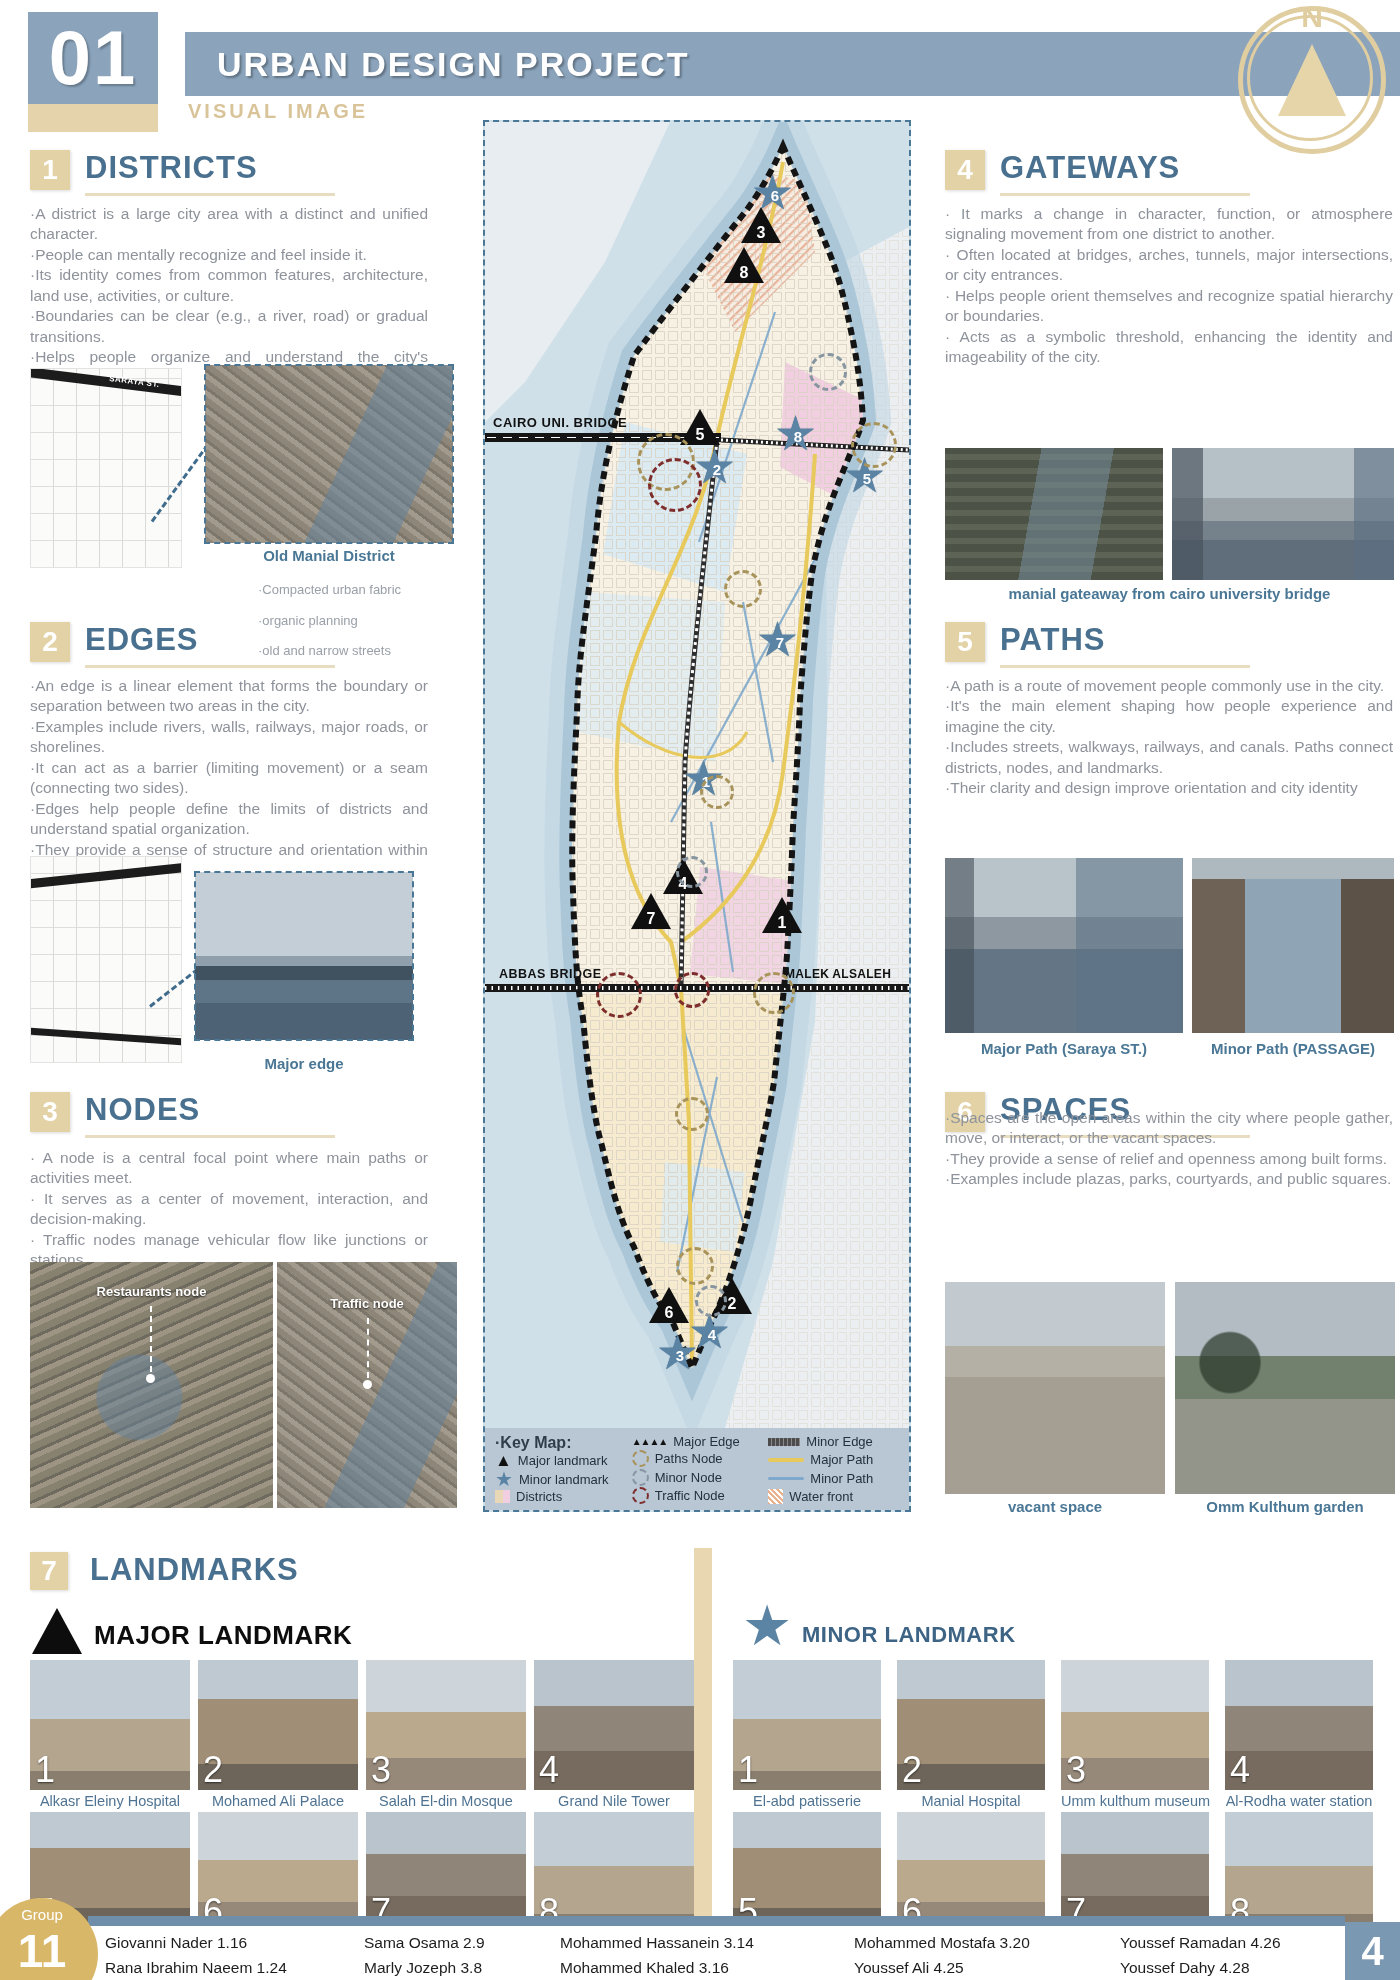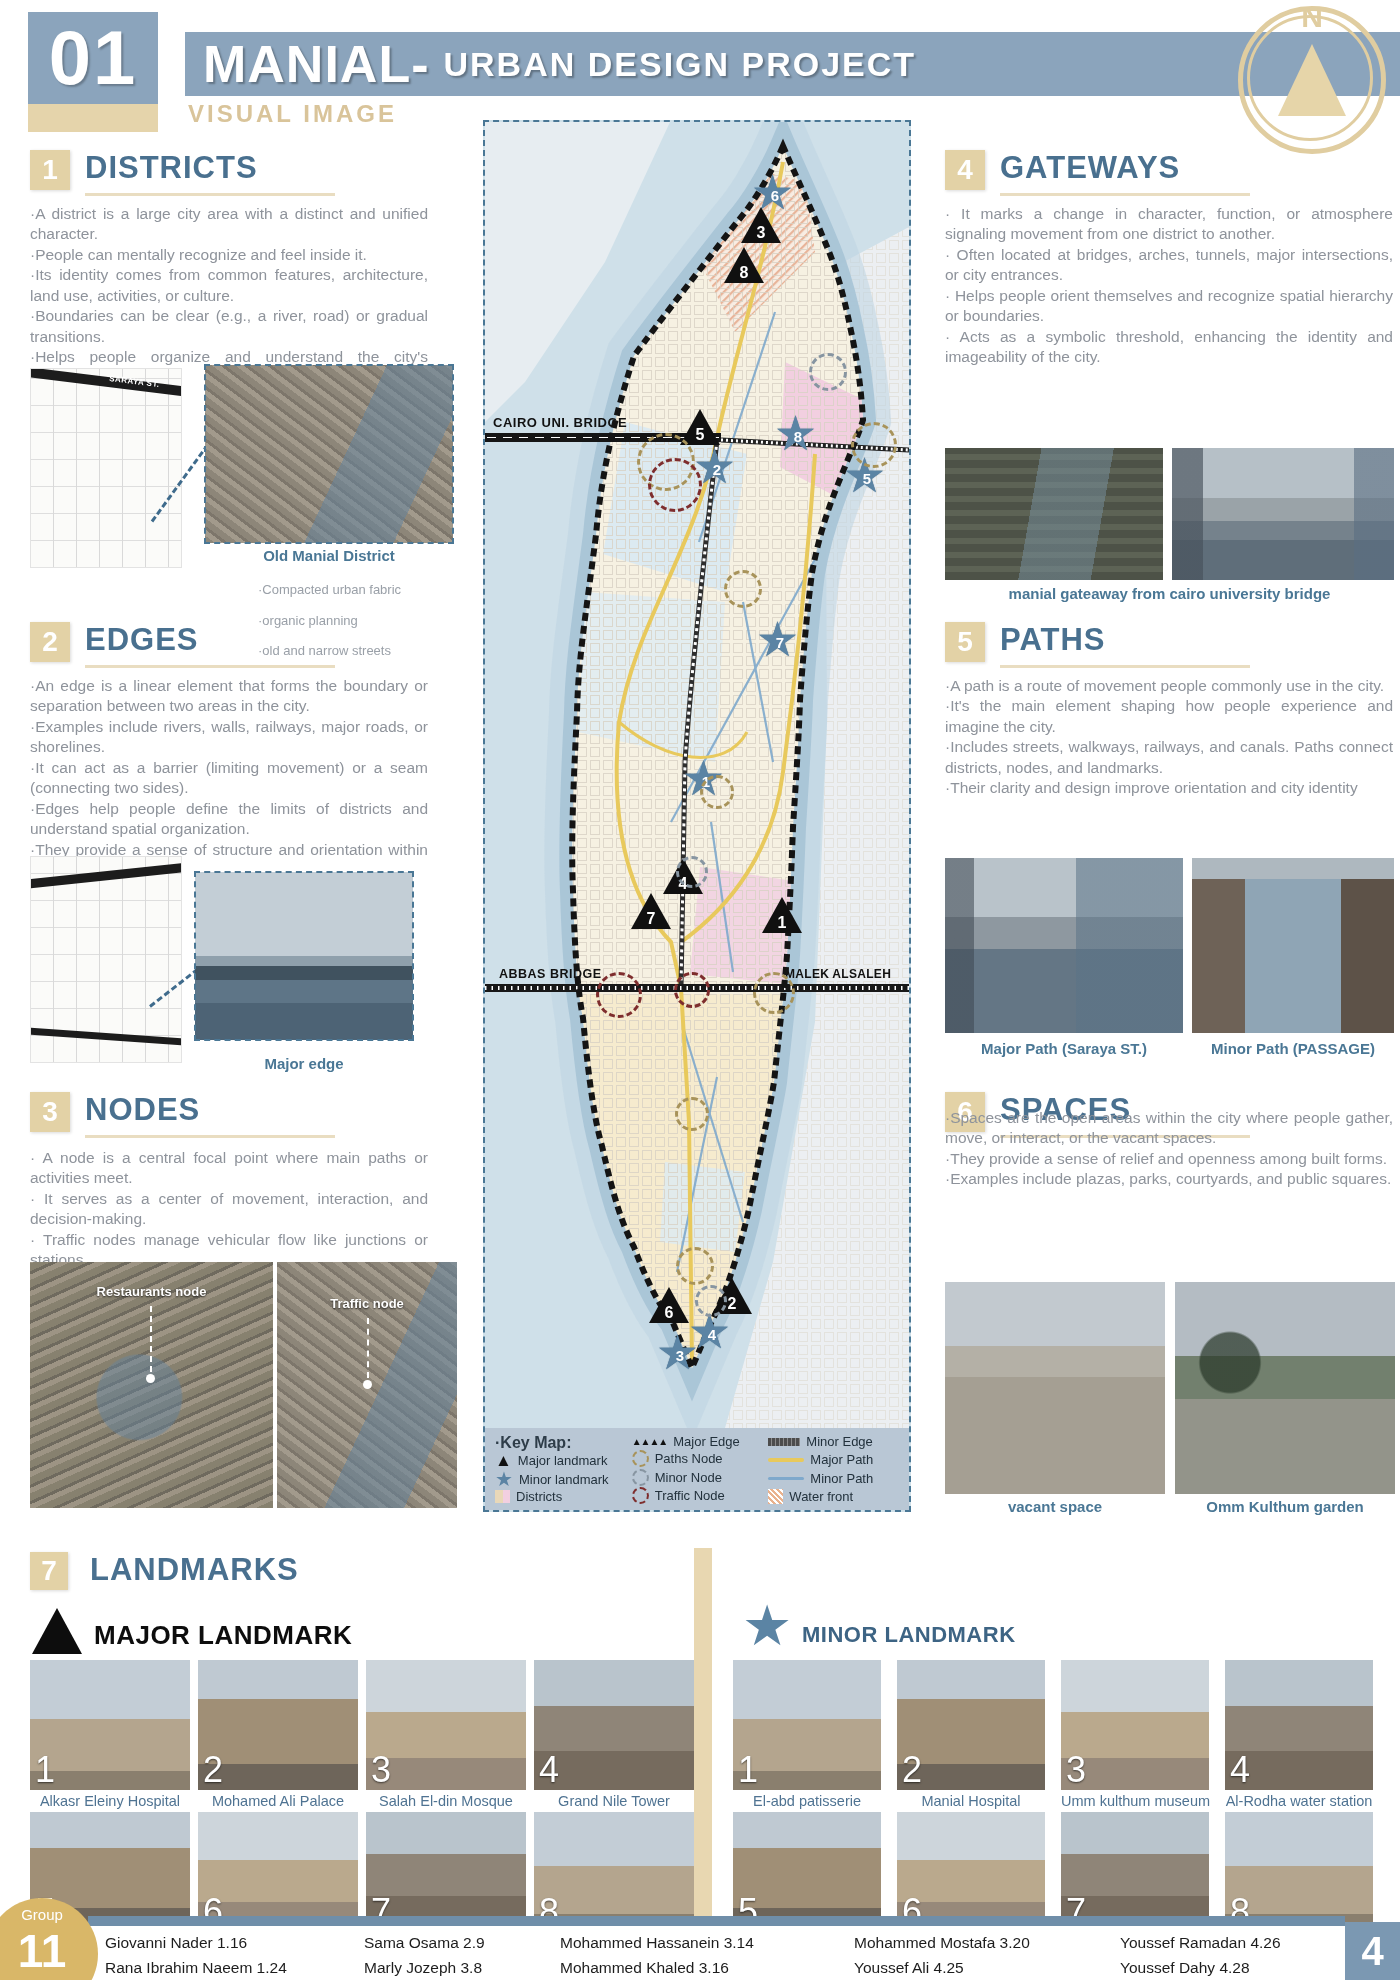--- a/index.html
+++ b/index.html
@@ -9,21 +9,21 @@
 
   
   .num01{left:28px;top:12px;width:130px;height:92px;background:#8ba4bc;color:#fff;
          font-size:76px;font-weight:bold;text-align:center;line-height:92px;letter-spacing:2px;
          text-shadow:2px 2px 2px rgba(0,0,0,.25);}
   .num01-tan{left:28px;top:104px;width:130px;height:28px;background:#e5d4ab;}
   .banner{left:185px;top:32px;width:1215px;height:64px;background:#8ba4bc;display:flex;align-items:center;
           padding-left:18px;box-sizing:border-box;}
   .banner .t1{color:#fff;font-size:52px;font-weight:bold;letter-spacing:1px;text-shadow:2px 2px 2px rgba(0,0,0,.3);}
   .banner .t2{color:#fff;font-size:34px;font-weight:bold;letter-spacing:2px;margin-left:14px;text-shadow:2px 2px 2px rgba(0,0,0,.3);}
-  .tagline{left:188px;top:100px;font-size:24px;font-weight:bold;color:#d9c49a;letter-spacing:3px;}
+  .tagline{left:188px;top:100px;font-size:20px;font-weight:bold;color:#d9c49a;letter-spacing:3px;}
   .compass{left:1238px;top:6px;width:148px;height:148px;}
   .compass .c1{position:absolute;left:0;top:0;width:138px;height:138px;border:5px solid #e0cda0;border-radius:50%;}
   .compass .c2{position:absolute;left:9px;top:9px;width:120px;height:120px;border:3px solid #e0cda0;border-radius:50%;}
   .compass .n{position:absolute;left:50%;top:-6px;transform:translateX(-50%);color:#e0cda0;font-size:30px;font-weight:bold;background:transparent;}
   .compass .arrow{position:absolute;left:50%;top:38px;transform:translateX(-50%);width:0;height:0;
         border-left:34px solid transparent;border-right:34px solid transparent;border-bottom:72px solid #e6d5a9;}
 
   
   .numbox{width:40px;height:40px;background:#e3d2a6;color:#fff;font-size:28px;font-weight:bold;
           text-align:center;line-height:40px;box-shadow:1px 1px 3px rgba(0,0,0,.15);}
@@ -128,21 +128,20 @@
   svg text{font-family:"Liberation Sans",sans-serif;}
 </style>
 </head>
 <body>
 
 <div id="page">
 
   <div class="abs num01">01</div>
   <div class="abs num01-tan"></div>
   <div class="abs banner">
-    <span class="t1">MANIAL-</span>
     <span class="t2">URBAN DESIGN PROJECT</span>
   </div>
   <div class="abs tagline">VISUAL IMAGE</div>
   <div class="abs compass">
     <div class="c1"></div>
       <div class="c2"></div>
     <div class="arrow"></div>
     <div class="n">N</div>
   </div>
 

